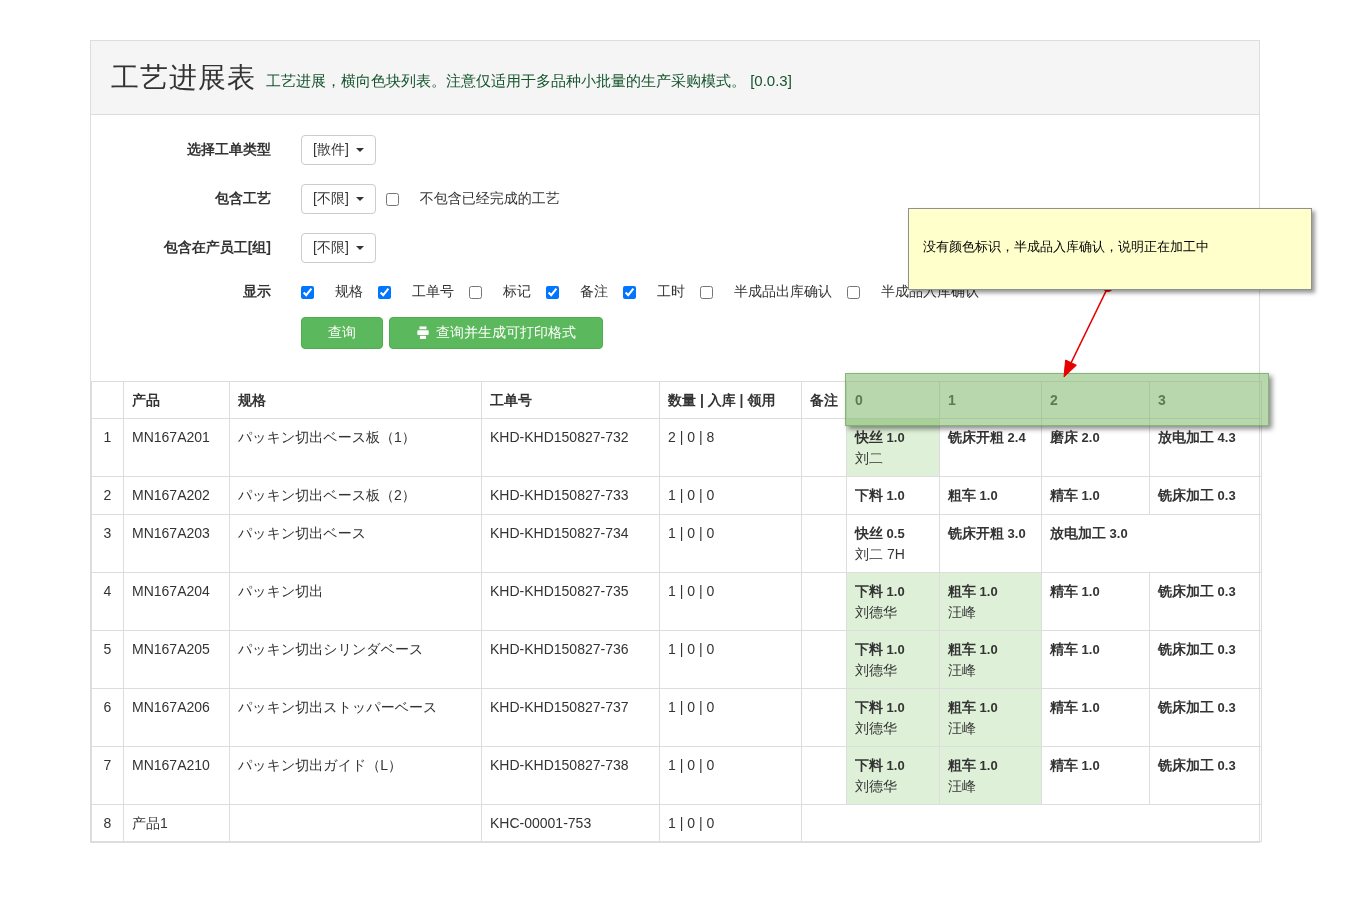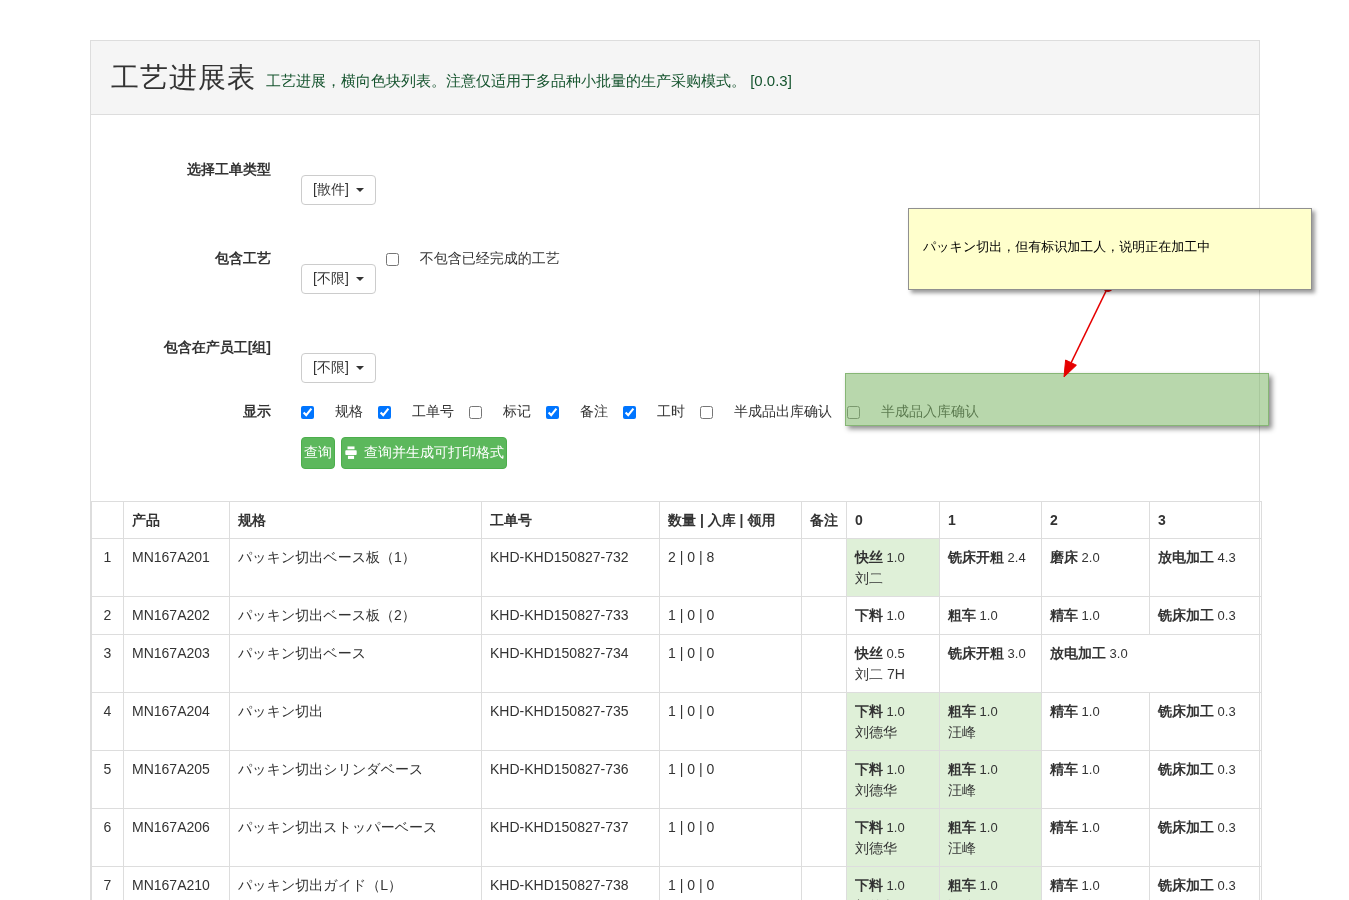--- a/index.html
+++ b/index.html
@@ -10,35 +10,35 @@
   .panel { position:absolute; left:90px; top:40px; width:1170px; border:1px solid var(--border,#ddd); background:#fff; }
   .panel-header { background:var(--panel-header-bg,#f5f5f5); border-bottom:1px solid var(--border,#ddd); height:74px; display:flex; align-items:center; padding:0 20px; }
   .page-title { font-size:28px; color:#333; font-weight:500; letter-spacing:1px; }
   .page-subtitle { font-size:15px; color:#14532d; margin-left:10px; padding-top:8px; }
 
   
   .panel-body { padding-top:20px; }
   .form-row { display:flex; align-items:center; margin-bottom:19px; min-height:30px; }
   .form-label { width:180px; text-align:right; font-weight:bold; font-size:14px; flex:0 0 180px; }
   .form-ctrl { margin-left:30px; display:flex; align-items:center; }
-  .dropdown-btn { display:inline-flex; align-items:center; gap:7px; height:30px; padding:4px 11px; background:#fff; border:1px solid #ccc; border-radius:4px; font-size:14px; color:#333; cursor:pointer; font-family:inherit;margin-top:40px; }
+  .dropdown-btn { display:inline-flex; align-items:center; gap:7px; height:30px; padding:4px 11px; background:#fff; border:1px solid #ccc; border-radius:4px; font-size:14px; color:#333; cursor:pointer; font-family:inherit; }
   .caret { width:0; height:0; border-left:4px solid transparent; border-right:4px solid transparent; border-top:4px solid #333; display:inline-block; }
   .chk { display:inline-flex; align-items:center; gap:21px; font-size:14px; margin-right:15px; cursor:pointer; }
   .chk input { width:13px; height:13px; margin:0; }
   .side-chk { margin-left:10px; }
   .btn-row { margin-left:210px; display:flex; gap:6px; margin-bottom:0; }
-  .btn-green { display:inline-flex; align-items:center; gap:6px; height:32px; padding:6px 2px; background:var(--button-green,#5cb85c); border:1px solid var(--button-green-border,#4cae4c); border-radius:4px; color:#fff; font-size:14px; cursor:pointer; font-family:inherit;justify-content:center; }
+  .btn-green { display:inline-flex; align-items:center; gap:6px; height:32px; padding:6px 26px; background:var(--button-green,#5cb85c); border:1px solid var(--button-green-border,#4cae4c); border-radius:4px; color:#fff; font-size:14px; cursor:pointer; font-family:inherit;justify-content:center; }
 
   
   .process-table { width:100%; border-collapse:collapse; table-layout:fixed; margin-top:32px; }
   .process-table th, .process-table td { border:1px solid var(--border,#ddd); padding:8px; font-size:14px; text-align:left; vertical-align:top; line-height:20px; overflow:hidden; }
   .process-table th { font-weight:bold; }
   .process-table td.num { text-align:center; }
   .process-table td.proc .pname { font-weight:bold; }
-  .process-table td.proc .phours { font-size:13px; font-weight:normal; }
+  .process-table td.proc .phours { font-size:13px; font-weight:bold; }
   .process-table td.proc .pworker { font-weight:normal; }
   .process-table td.done { background:var(--done-cell-bg,#dff0d8); }
 
   
   .header-highlight { position:absolute; left:845px; top:373px; width:424px; height:53px; background:var(--overlay-green,rgba(126,183,103,0.55)); border:1px solid rgba(100,160,80,0.6); box-shadow:3px 3px 5px rgba(0,0,0,0.45); z-index:5; pointer-events:none; }
   .anno-tooltip { position:absolute; left:908px; top:208px; width:404px; height:82px; background:var(--tooltip-bg,#ffffcc); border:1px solid #909090; box-shadow:3px 3px 4px rgba(0,0,0,0.4); padding:9px 14px; font-size:13px; line-height:19px; color:#000; z-index:10; }
   .anno-tooltip .tline { min-height:19px; white-space:nowrap; }
   .anno-arrow { position:absolute; left:1050px; top:280px; width:70px; height:105px; z-index:8; overflow:visible; pointer-events:none; }
 </style>
 </head>
@@ -327,14 +327,14 @@
 <div class="header-highlight"></div>
 
 <svg class="anno-arrow" viewBox="0 0 70 105">
   <circle cx="58" cy="7" r="5" fill="var(--arrow-red,#e60000)"></circle>
   <line x1="58" y1="7" x2="21" y2="83" stroke="var(--arrow-red,#e60000)" stroke-width="1.6"></line>
   <polygon points="14,97 26.4,85.2 15.6,80" fill="var(--arrow-red,#e60000)" stroke="var(--arrow-red,#e60000)"></polygon>
 </svg>
 
 <div class="anno-tooltip">
     <div class="tline"></div>
-    <div class="tline">パッキン切出，但有标识加工人，说明正在加工中</div>
+    <div class="tline">没有颜色标识，半成品入库确认，说明正在加工中</div>
   </div>
 
 </body></html>

